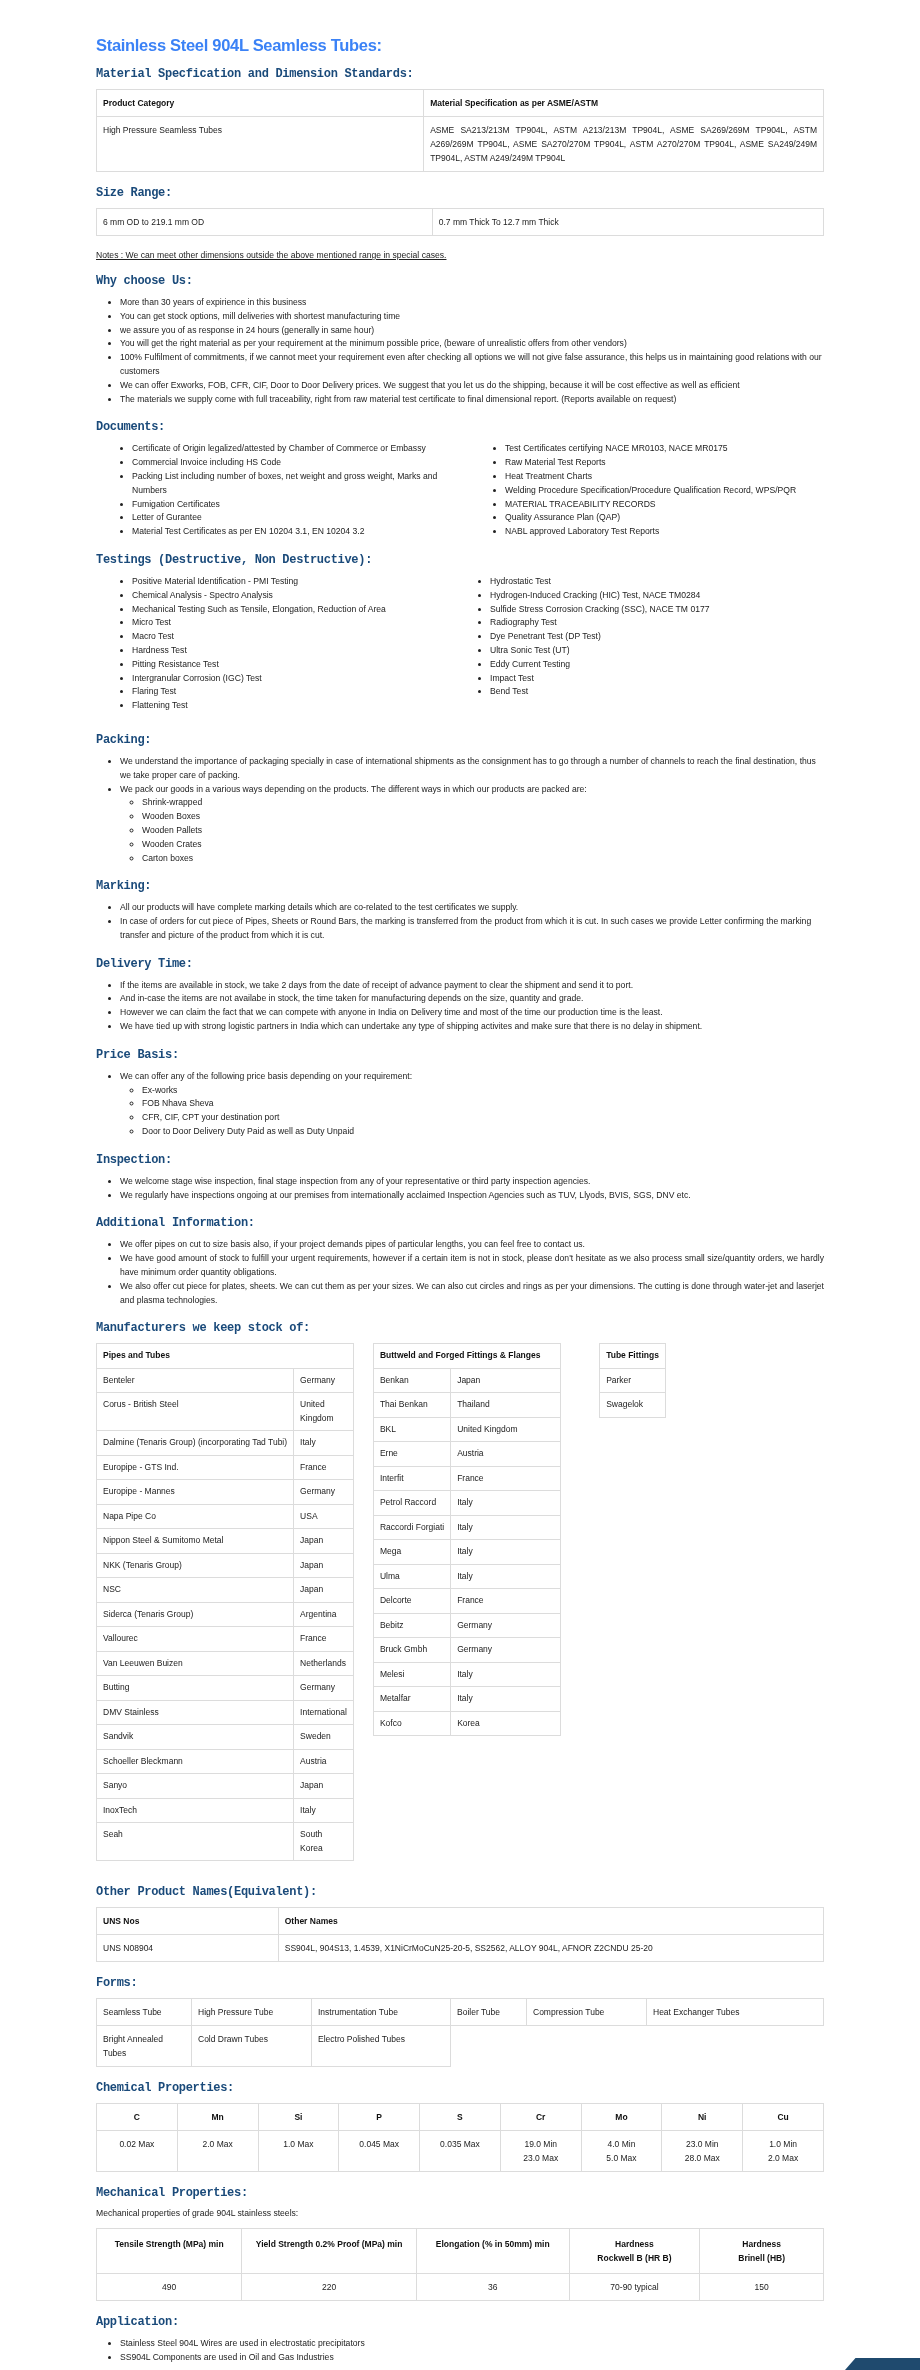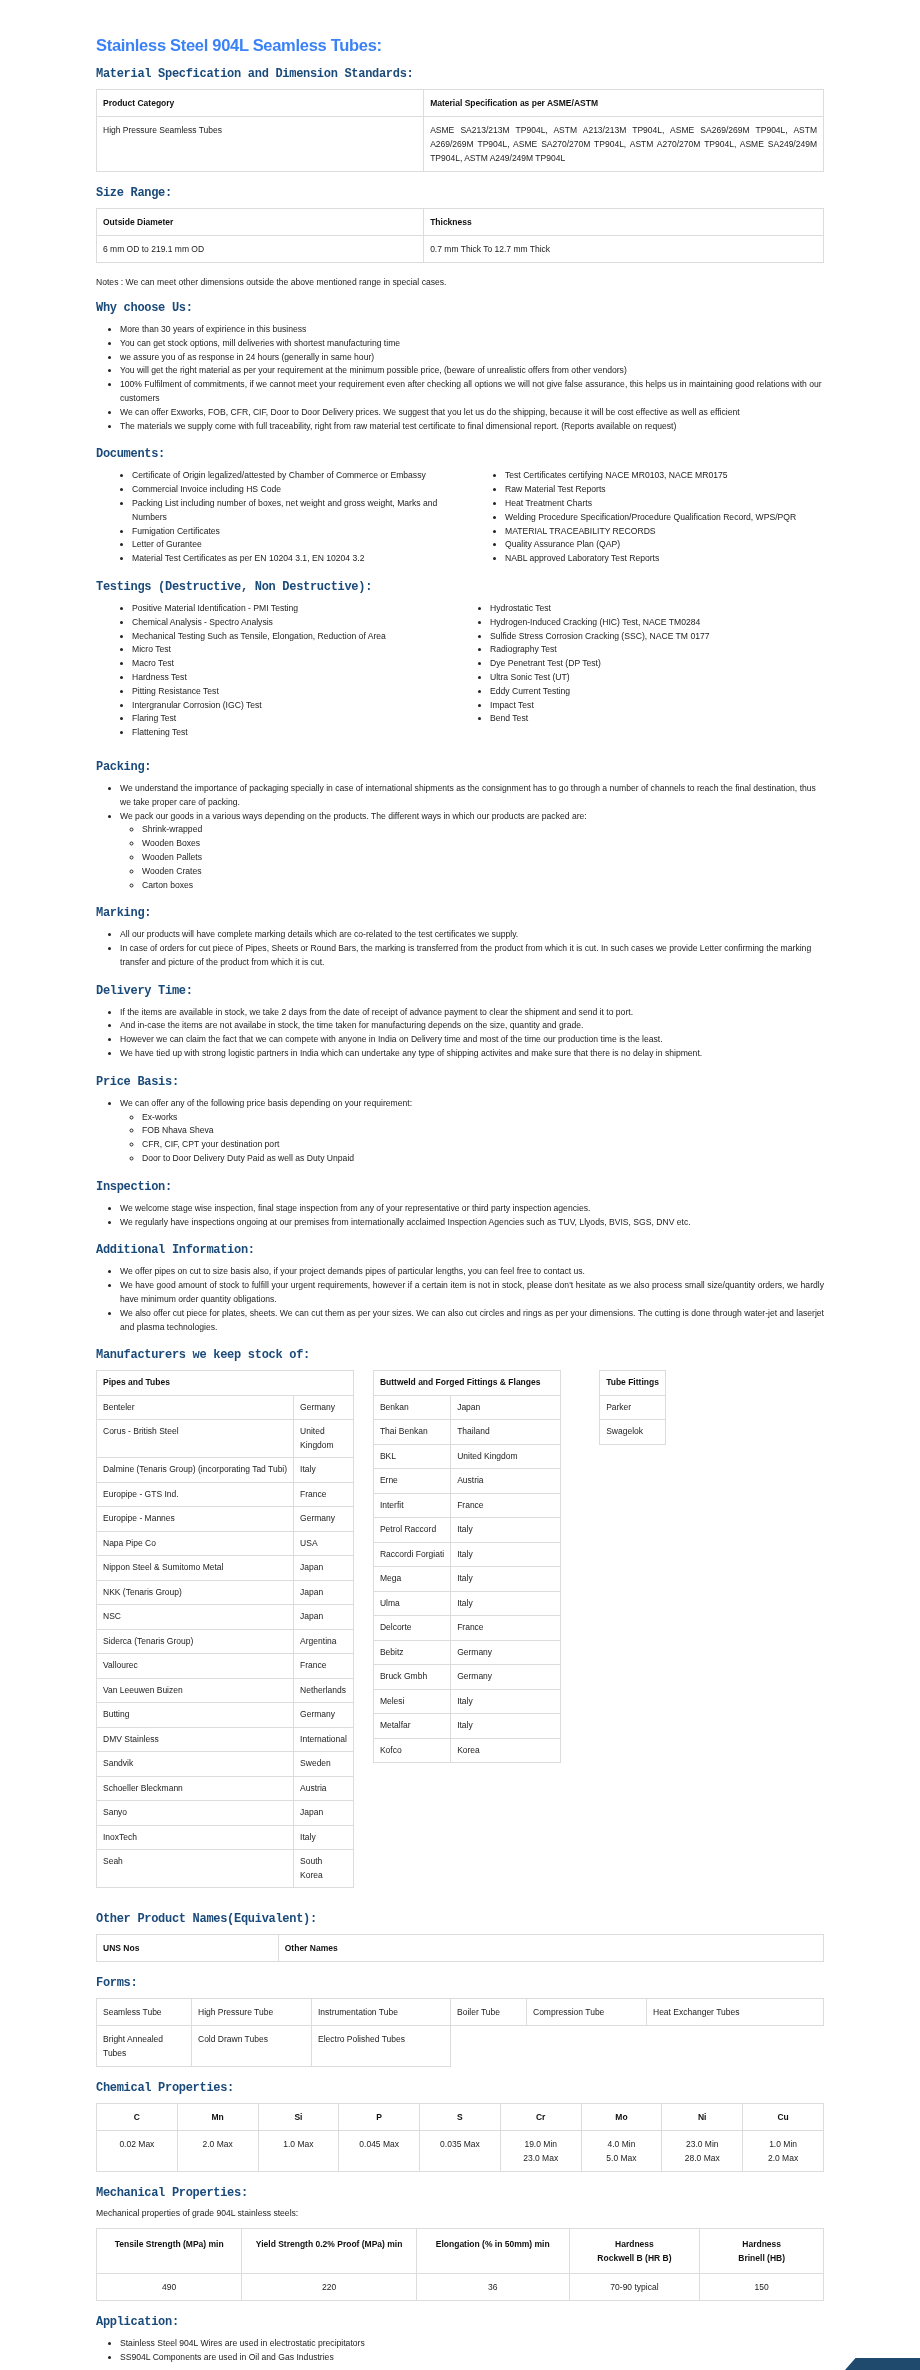--- a/index.html
+++ b/index.html
@@ -19,21 +19,21 @@
   }
   table { border-collapse: collapse; width: 100%; font-size: 8.5px; }
   td, th { border: 1px solid #dcdcdc; padding: 6px 6px; vertical-align: top; text-align: left; line-height: 14px; }
   th { font-weight: bold; color: #111; }
   .sec { margin-bottom: 14px; }
   ul { margin: 0; padding-left: 24px; line-height: 13.8px; }
   ul ul { padding-left: 22px; list-style-type: circle; }
   li { font-size: 8.6px; }
   .two-col { display: flex; }
   .two-col ul { flex: 1; }
-  .note { font-size: 8.6px; margin: 14px 0 14px 0; }
+  .note { font-size: 8.6px; margin: 14px 0 14px 0; text-decoration: underline; }
   .justify td { text-align: justify; }
   .mfr-wrap { display: flex; gap: 19px; align-items: flex-start; }
   .mfr-wrap table { width: auto; }
   .mfr-pipes { width: 231px; }
   .mfr-fit { width: 230px; }
   .mfr-tube { width: 228px; margin-left: 19px; }
   .mfr-wrap td, .mfr-wrap th { padding: 5px 6px; line-height: 13.5px; height: 24.5px; }
   .center td, .center th { text-align: center; }
   .corner-badge {
     position: absolute; right: 0; bottom: 0; width: 75px; height: 12px;
@@ -61,24 +61,20 @@
         <td>ASME SA213/213M TP904L, ASTM A213/213M TP904L, ASME SA269/269M TP904L, ASTM A269/269M TP904L, ASME SA270/270M TP904L, ASTM A270/270M TP904L, ASME SA249/249M TP904L, ASTM A249/249M TP904L</td>
       </tr>
     </tbody>
       </table>
   </div>
 
   <div>
     <h2>Size Range:</h2>
     <table>
       <tbody>
-          <tr>
-        <th style="width:45%">Outside Diameter</th>
-        <th>Thickness</th>
-      </tr>
       <tr>
         <td>6 mm OD to 219.1 mm OD</td>
         <td>0.7 mm Thick To 12.7 mm Thick</td>
       </tr>
     </tbody>
       </table>
     <p class="note">Notes : We can meet other dimensions outside the above mentioned range in special cases.</p>
   </div>
 
   <div class="sec">
@@ -388,20 +384,24 @@
     </div>
   </div>
 
   <div class="sec">
     <h2>Other Product Names(Equivalent):</h2>
     <table>
       <tbody>
           <tr>
         <th style="width:25%">UNS Nos</th>
         <th>Other Names</th>
+      </tr>
+      <tr>
+        <td>UNS N08904</td>
+        <td>SS904L, 904S13, 1.4539, X1NiCrMoCuN25-20-5, SS2562, ALLOY 904L, AFNOR Z2CNDU 25-20</td>
       </tr>
     </tbody>
       </table>
   </div>
 
   <div class="sec">
     <h2>Forms:</h2>
     <table style="table-layout:fixed">
       <colgroup>
         <col style="width:95px">

